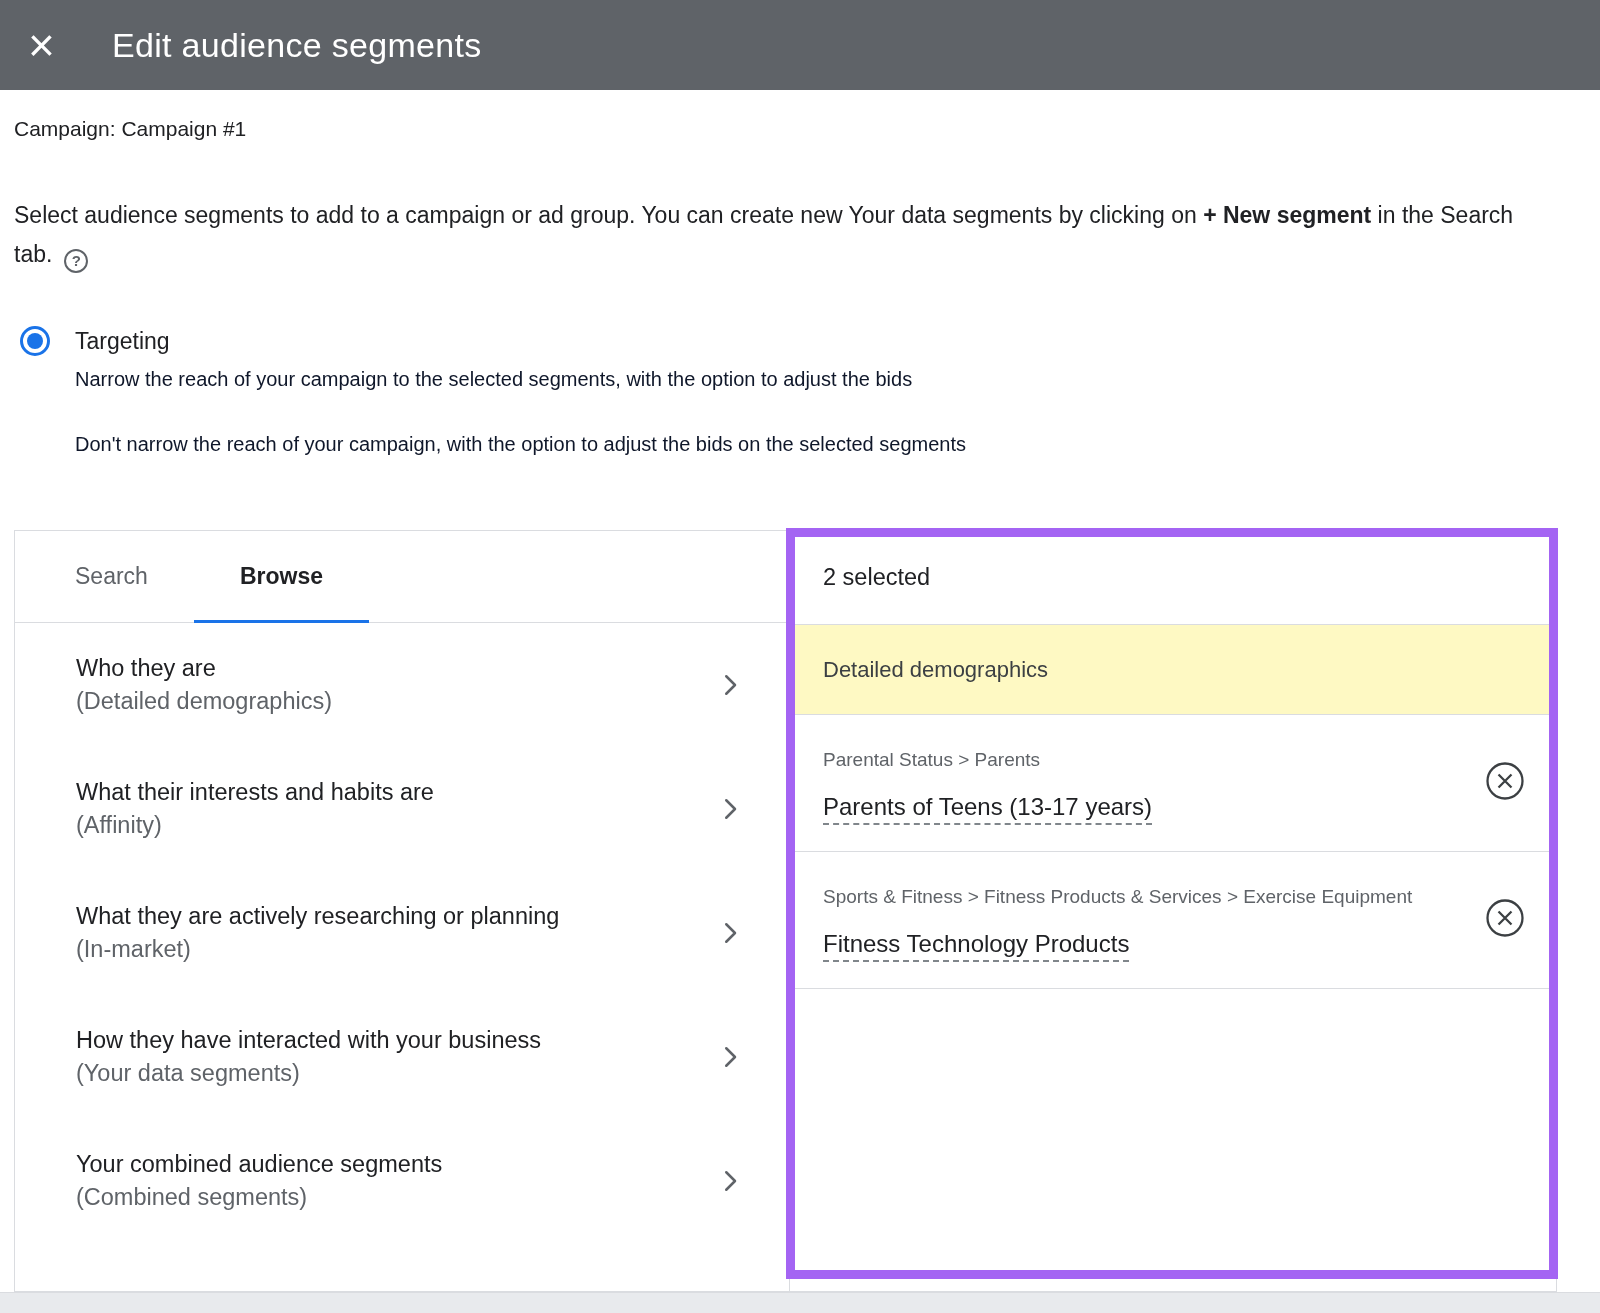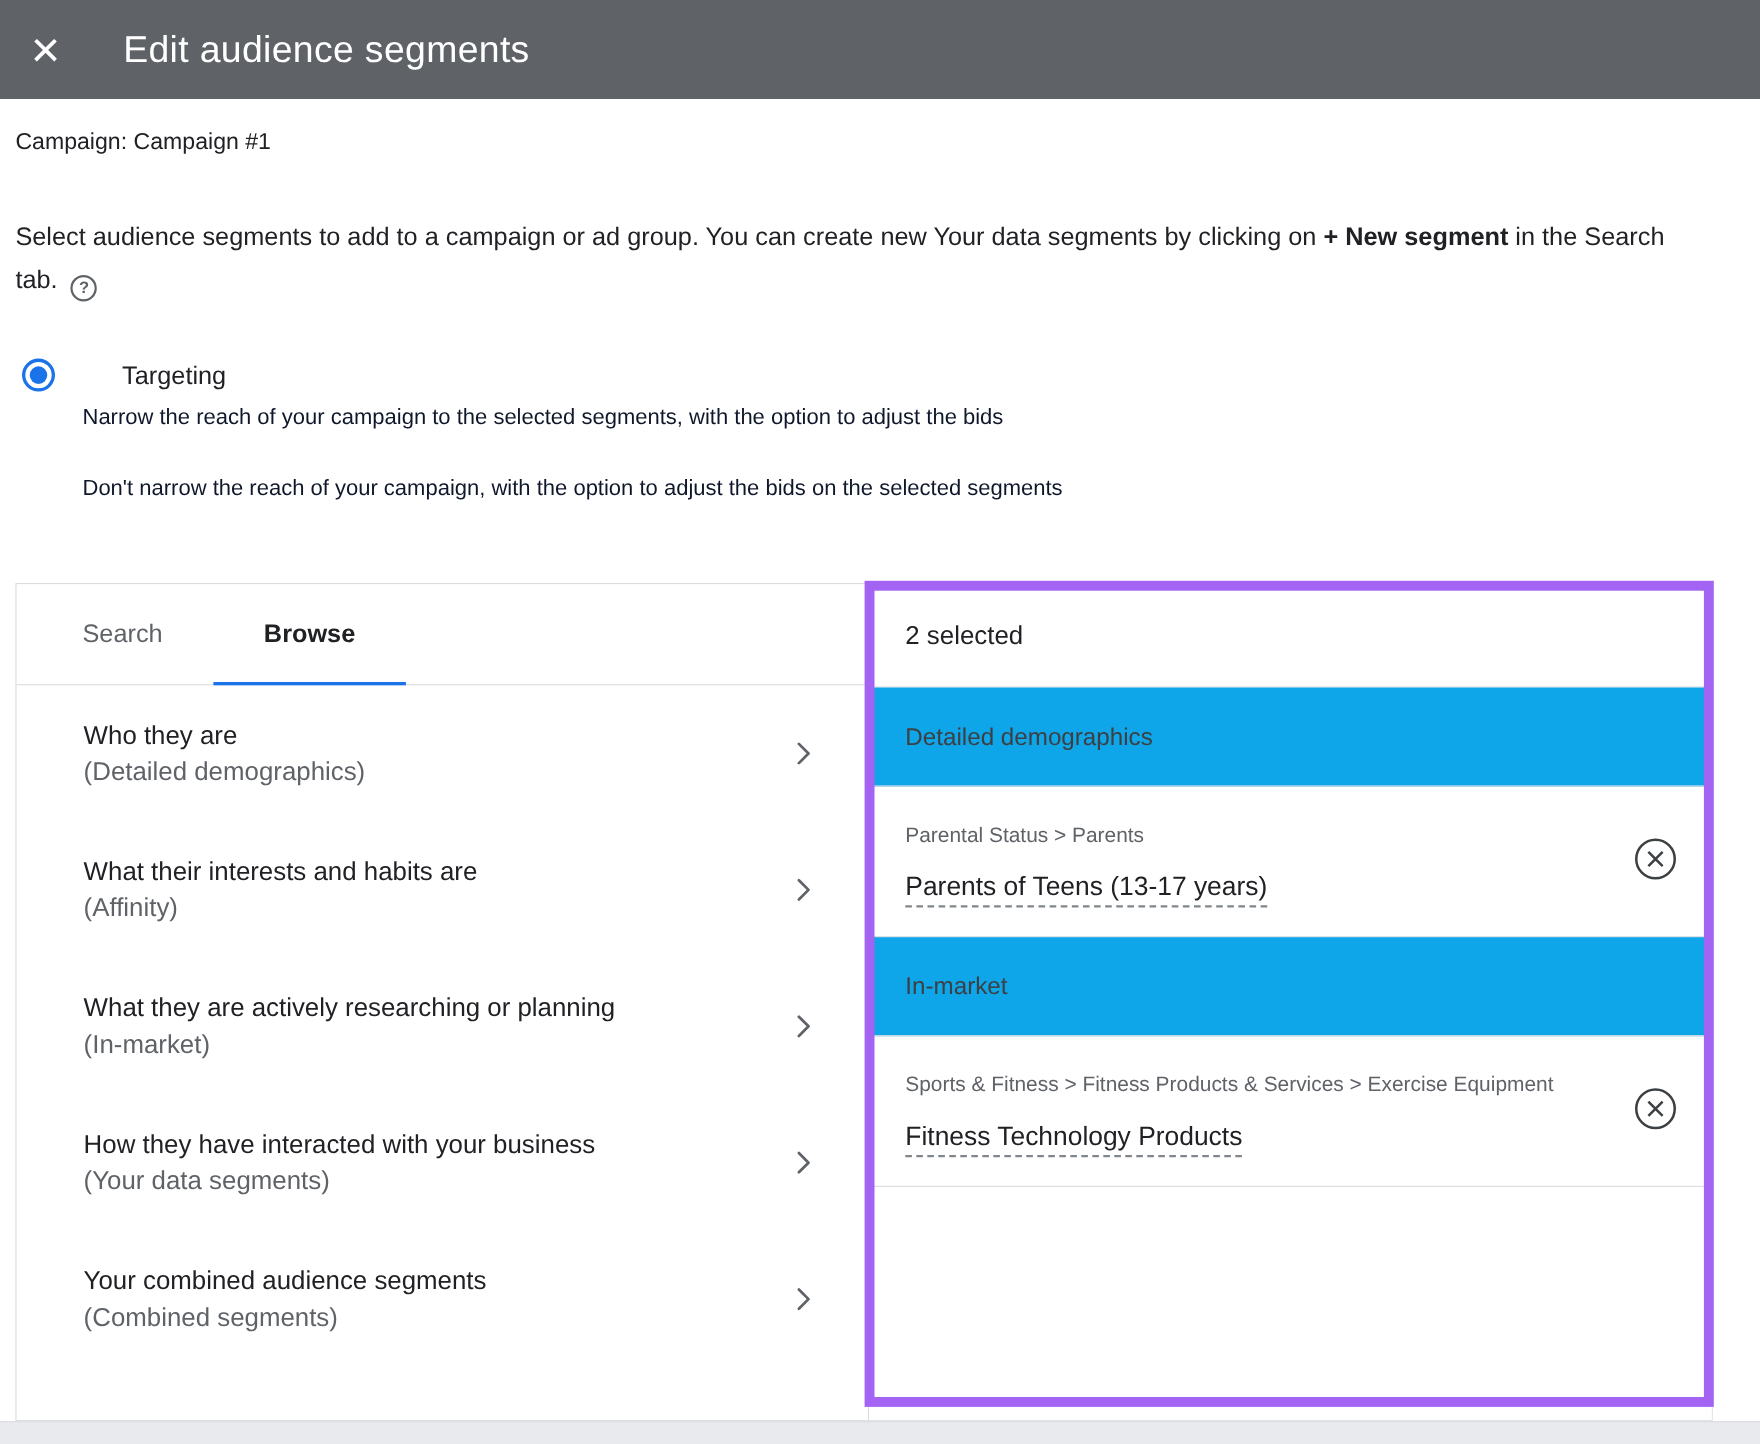--- a/index.html
+++ b/index.html
@@ -39,21 +39,21 @@
     display:inline-flex; align-items:center; justify-content:center;
     width:24px; height:24px; border:2px solid #5f6368; border-radius:50%;
     font-size:15px; font-weight:700; color:#5f6368;
     margin-left:12px; vertical-align:-4px; cursor:pointer; flex:0 0 auto;
   }
 
   
   .radio-group { margin:52px 0 0 20px; }
   .radio-option { cursor:pointer; }
   .radio-option + .radio-option { margin-top:42px; }
-  .radio-row { display:flex; align-items:center;gap:36px; }
+  .radio-row { display:flex; align-items:center; }
   .radio-circle {
     width:30px; height:30px; border-radius:50%;
     border:3px solid #1a73e8; position:relative; flex:0 0 auto;
   }
   .radio-circle.checked::after {
     content:""; position:absolute; inset:4px;
     background:#1a73e8; border-radius:50%;
   }
   .radio-circle.unchecked { border-color:#5f6368; }
   .radio-label { margin-left:25px; font-size:23px; color:#202124; }
@@ -89,21 +89,21 @@
 
   
   .right-panel { flex:0 0 766px; width:766px; position:relative; background:#ffffff; }
   .selected-header {
     height:94px; display:flex; align-items:center;
     padding:0 33px; font-size:23.5px; color:#202124;
     border-bottom:1px solid #dadce0;
   }
   .group-header {
     height:90px; display:flex; align-items:center;
-    padding:0 33px; background:#0ea5e9; border-bottom:1px solid #dadce0;
+    padding:0 33px; background:#fef9c3; border-bottom:1px solid #dadce0;
     font-size:22px; color:#3c4043;
   }
   .selected-item {
     display:flex; align-items:center;
     padding:26px 30px 30px 33px; border-bottom:1px solid #dadce0;
   }
   .selected-item-text { max-width:612px; }
   .segment-path { font-size:19px; line-height:37px; color:#5f6368; }
   .segment-name { margin-top:15px; font-size:24px; color:#202124; }
   .segment-name span { border-bottom:2px dashed #80868b; padding-bottom:3px; }
@@ -242,21 +242,20 @@
           <div class="segment-name"><span>Parents of Teens (13-17 years)</span></div>
         </div>
         <button class="remove-btn">
           <svg viewBox="0 0 24 24" fill="none" stroke="#3c4043" stroke-width="1.3">
               <circle cx="12" cy="12" r="10"></circle>
               <path d="M8.3 8.3l7.4 7.4M15.7 8.3l-7.4 7.4"></path>
             </svg>
         </button>
       </div>
 
-      <div class="group-header">In-market</div>
 
       <div class="selected-item">
         <div class="selected-item-text">
           <div class="segment-path">Sports &amp; Fitness &gt; Fitness Products &amp; Services &gt; Exercise Equipment</div>
           <div class="segment-name"><span>Fitness Technology Products</span></div>
         </div>
         <button class="remove-btn">
           <svg viewBox="0 0 24 24" fill="none" stroke="#3c4043" stroke-width="1.3">
               <circle cx="12" cy="12" r="10"></circle>
               <path d="M8.3 8.3l7.4 7.4M15.7 8.3l-7.4 7.4"></path>

